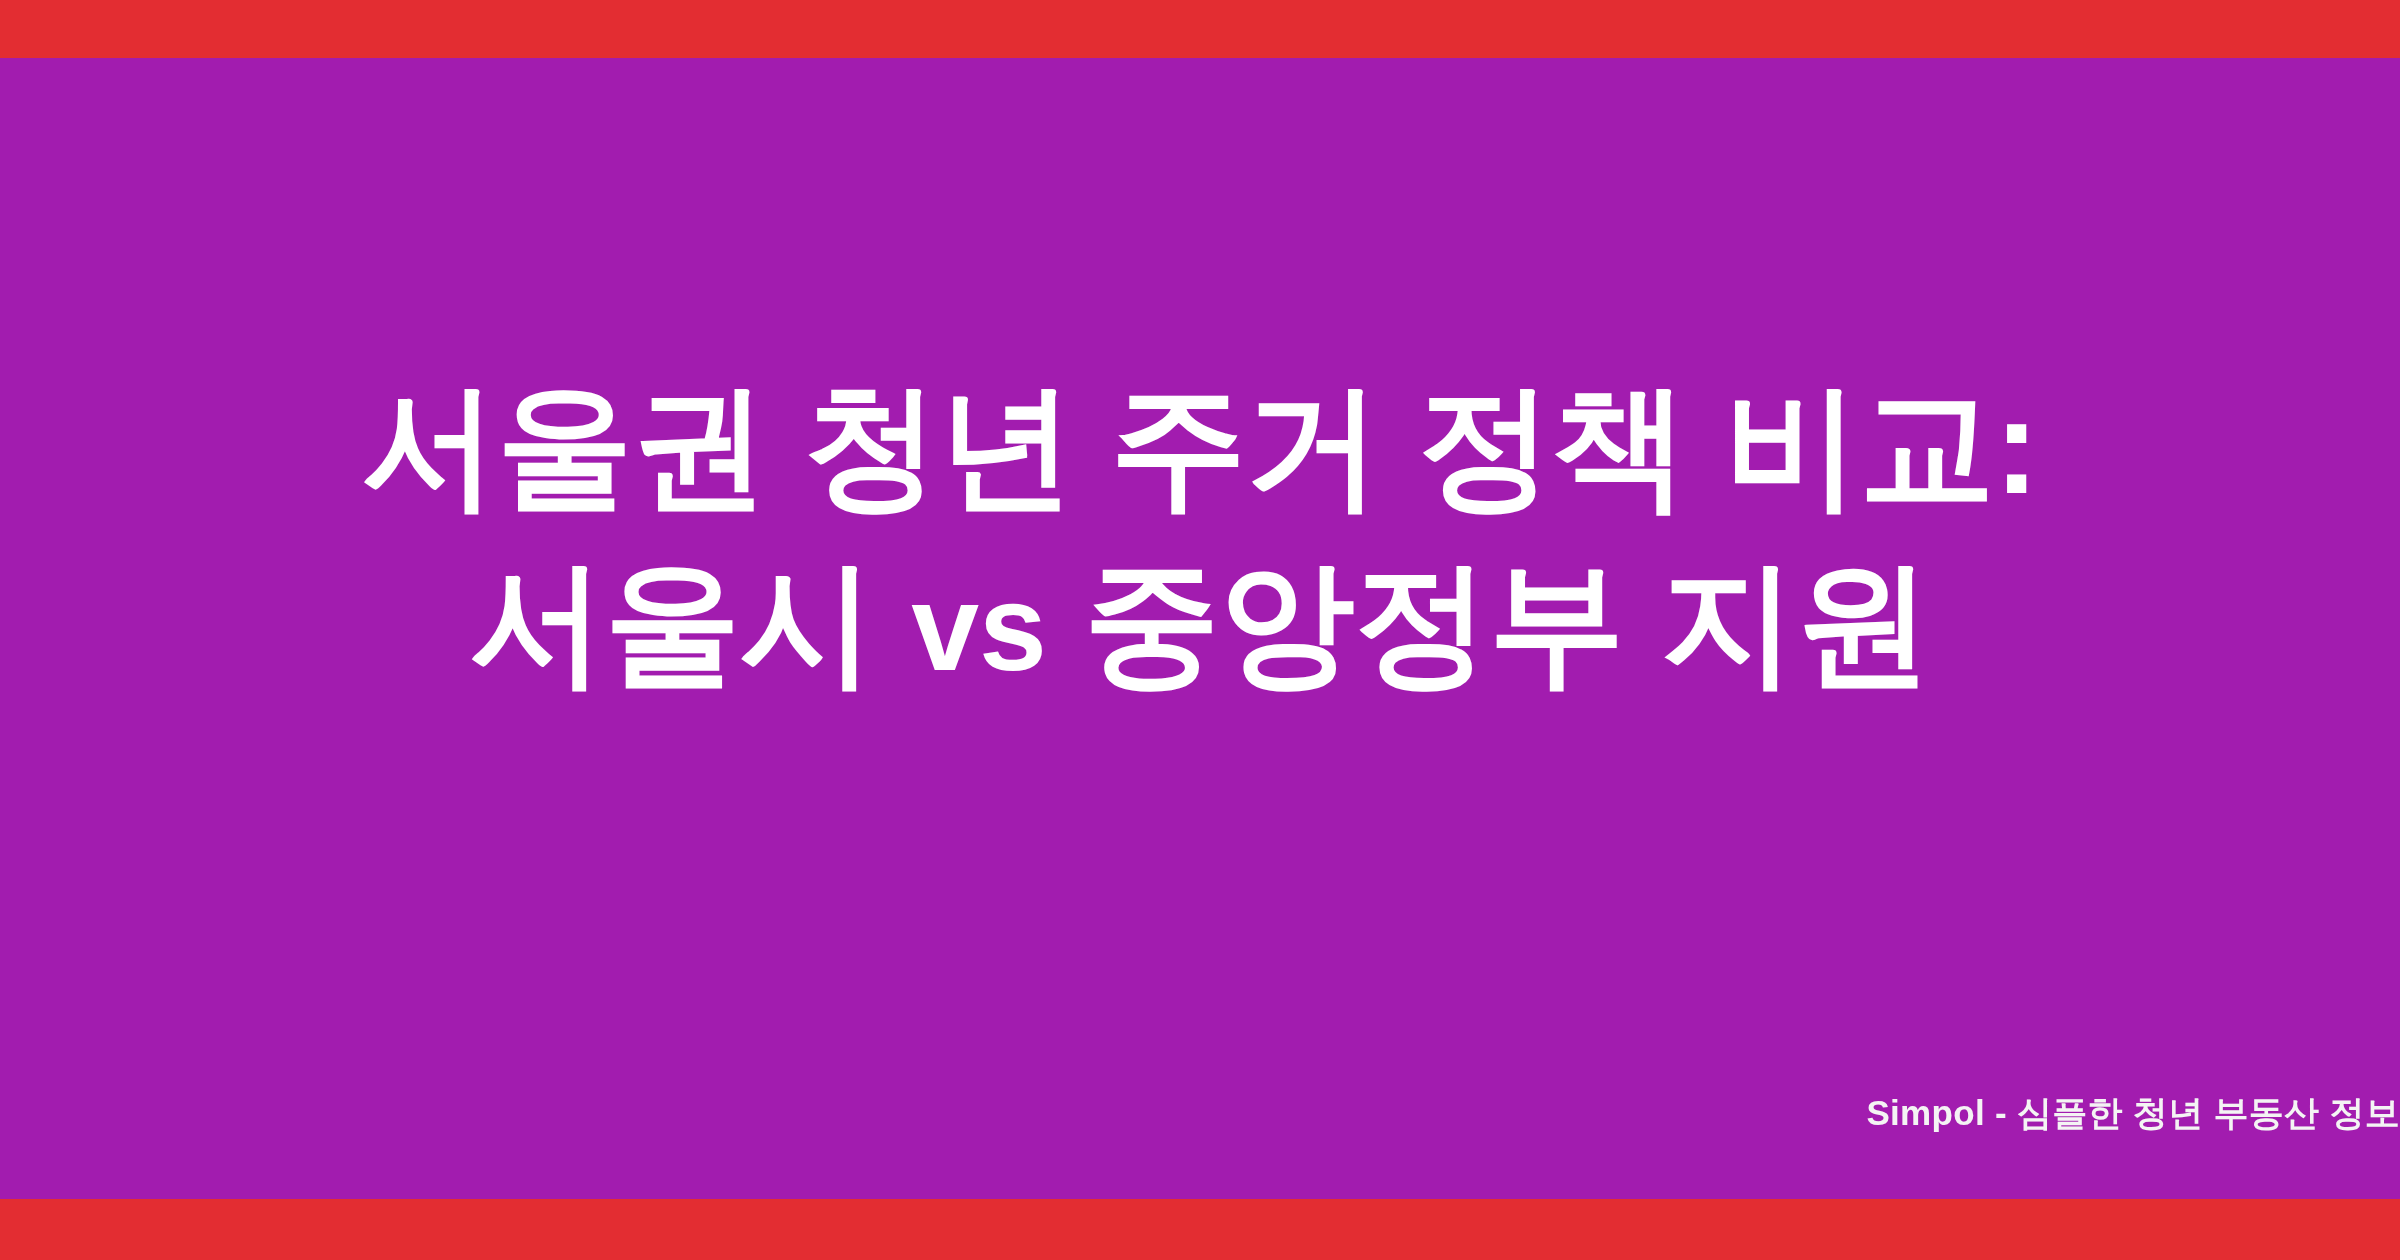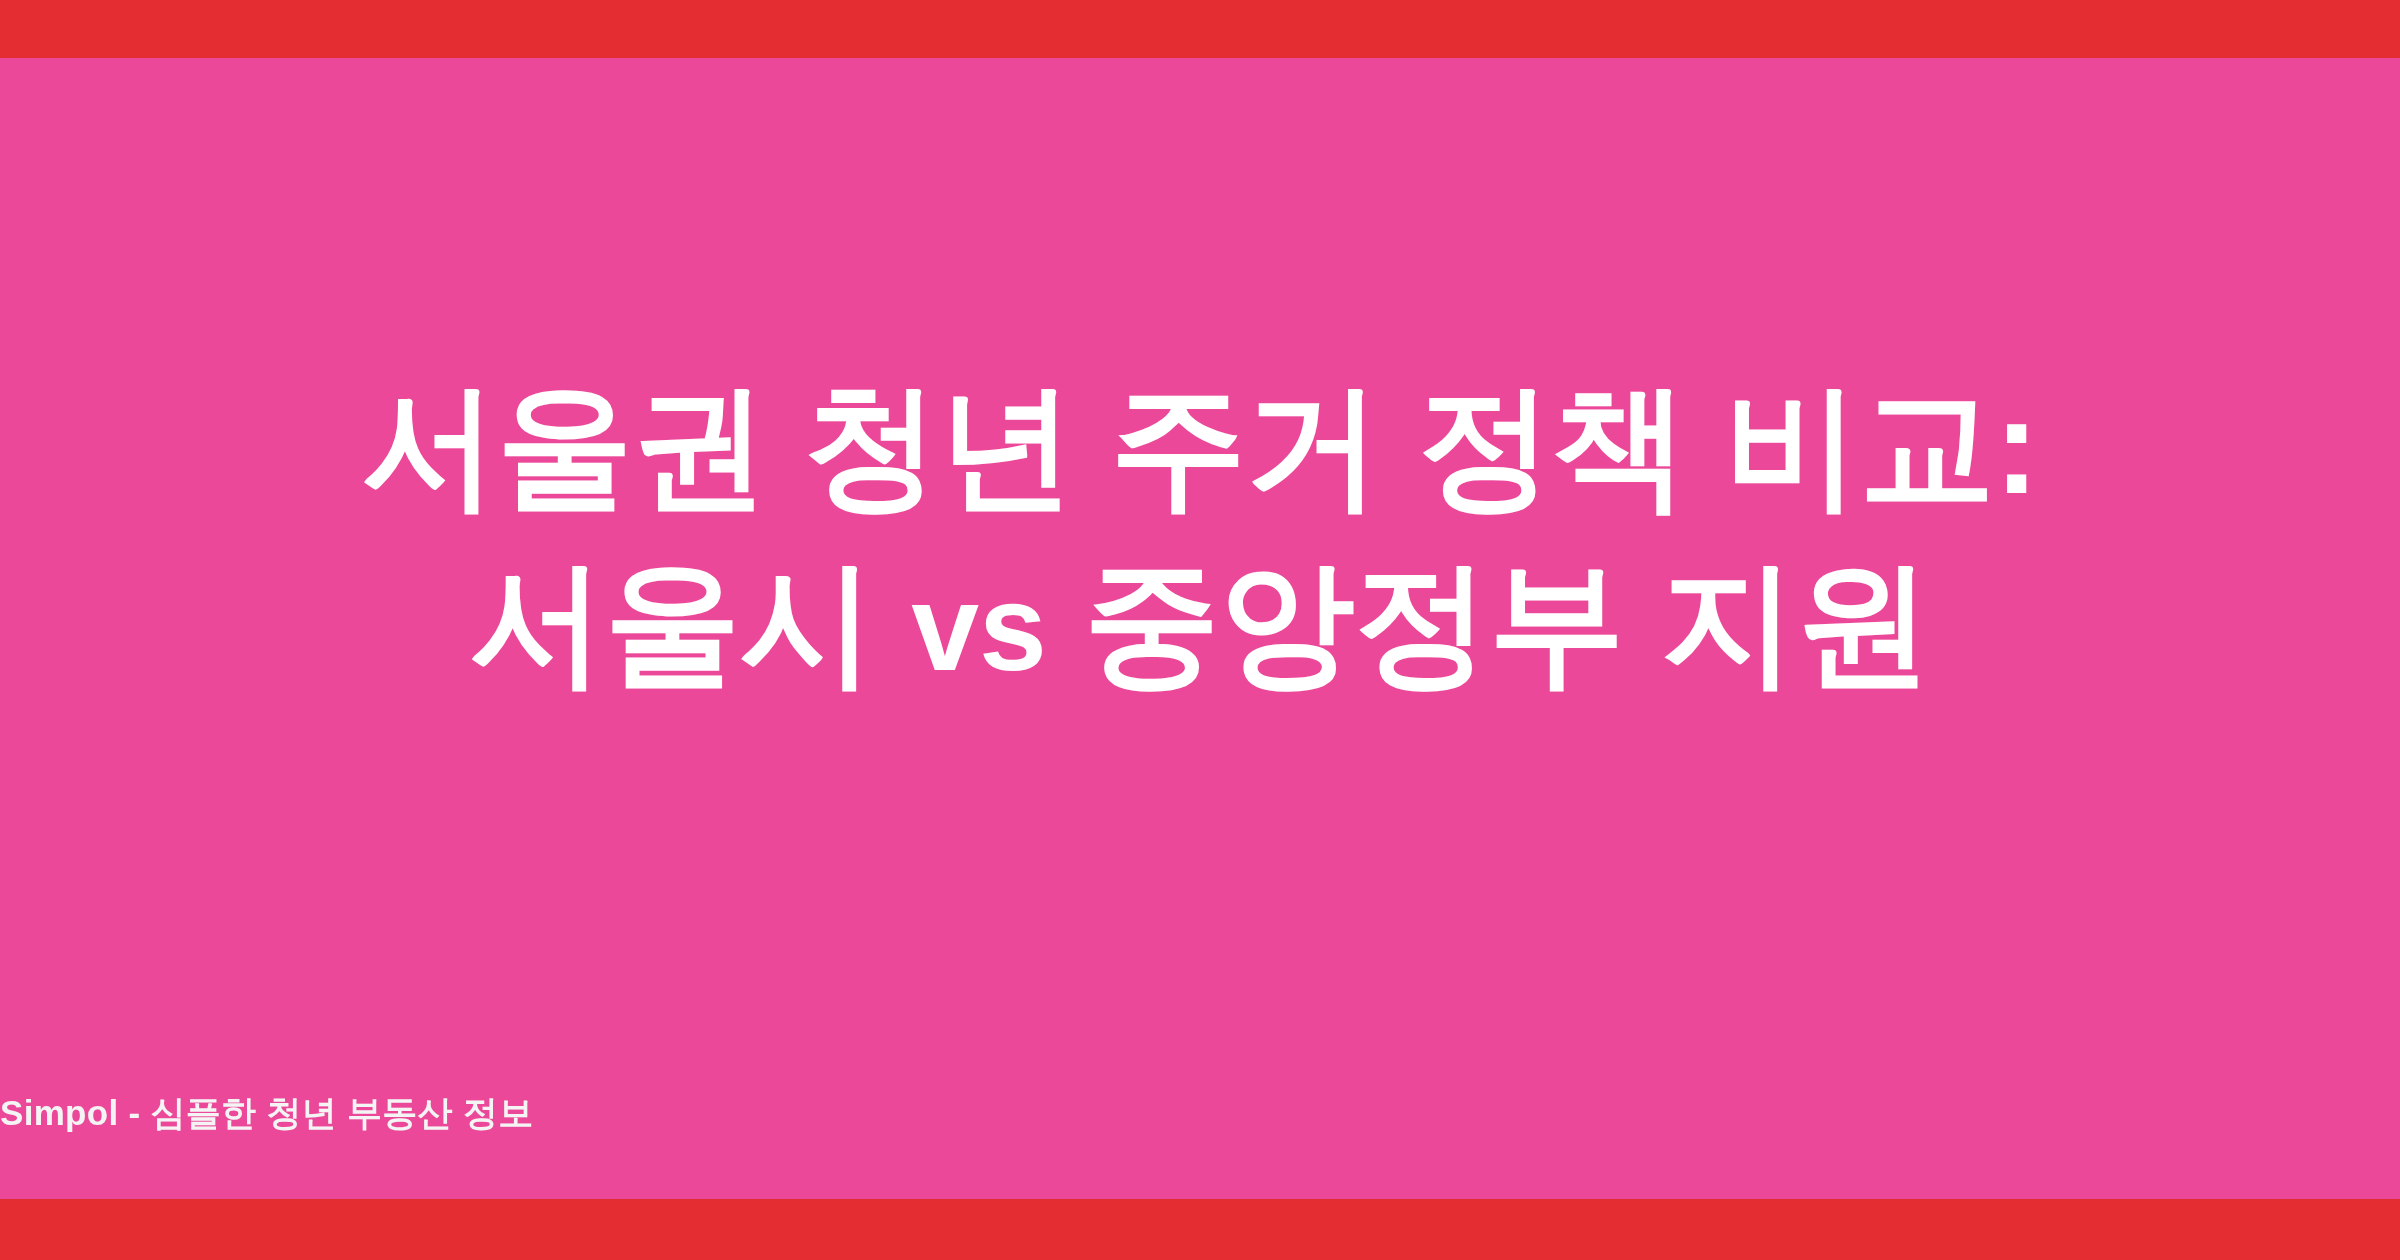--- a/index.html
+++ b/index.html
@@ -6,21 +6,21 @@
   html, body {
     margin: 0;
     padding: 0;
     background: #1a1a1a;
   }
 
   #slide {
     position: relative;
     width: 2400px;
     height: 1260px;
-    background: #ec4899;
+    background: #a21caf;
     overflow: hidden;
     font-family: "Liberation Sans", "DejaVu Sans", sans-serif;
     -webkit-font-smoothing: antialiased;
   }
 
   
   .accent-bar {
     position: absolute;
     left: 0;
     width: 100%;
@@ -74,21 +74,21 @@
     font-weight: 700;
     letter-spacing: 0px;
   }
 
   
   .brand-block {
     position: absolute;
     left: 0;
     right: 0;
     bottom: 62px;
-    text-align: left;
+    text-align: right;
   }
 
   .brand-text {
     display: inline-block;
     color: #f4f4f4;
     font-size: 35px;
     font-weight: 700;
     letter-spacing: 0.3px;
     white-space: nowrap;
   }

